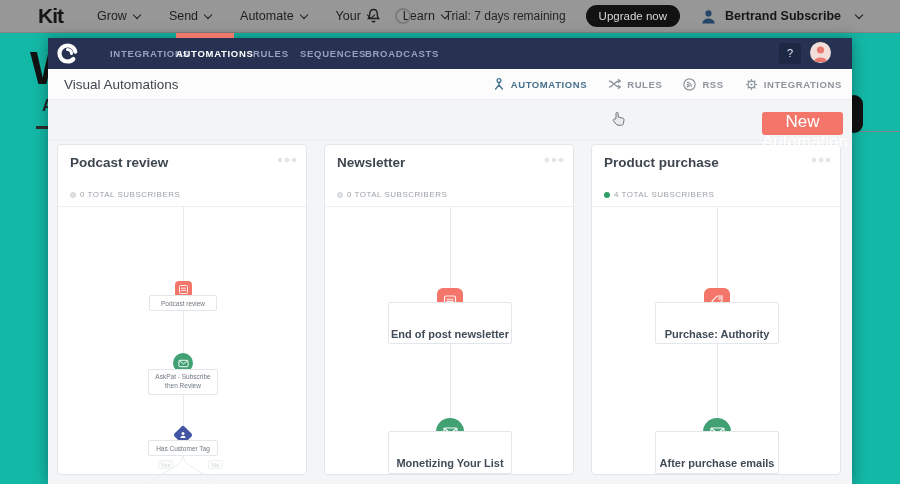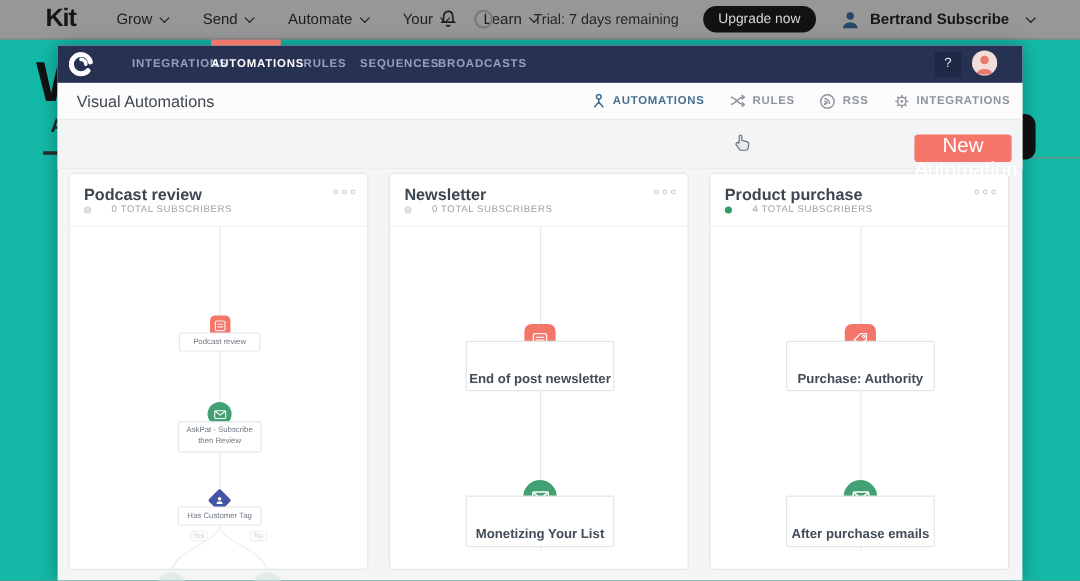--- a/index.html
+++ b/index.html
@@ -54,21 +54,21 @@
                     color:#fff; font-size:17px; border:none; border-radius:3px; cursor:pointer; }
   .cursor-hand { position:absolute; left:563px; top:11px; }
 
   .cards { flex:1; display:flex; gap:17px; margin:3px 9px 9px 9px; }
   .card { width:250px; background:#ffffff; border:1px solid #e3e6e9; border-radius:4px;
           display:flex; flex-direction:column;justify-content:space-between; }
   .card-head { position:relative; padding:10px 12px 7px 12px; border-bottom:1px solid #edeff2; flex:0 0 44px; }
   .card-title { font-size:13.5px; font-weight:600; color:#3e4751; }
   .dots { position:absolute; top:13px; right:10px; display:flex; gap:3px; cursor:pointer; }
   .dot-o { width:4px; height:4px; border-radius:50%; border:1px solid #ccd1d6; }
-  .subs-row { display:flex; align-items:center; gap:17px; margin-top:0; }
+  .subs-row { display:flex; align-items:center; gap:4px; margin-top:20px; }
   .subs-dot { width:6px; height:6px; border-radius:50%; }
   .subs-dot.gray { background:#e0e3e6; border:1px solid #d0d5d9; }
   .subs-dot.green { background:#2f9e68; }
   .subs-label { font-size:8px; letter-spacing:.5px; color:#9ba2a9; }
   .flow { position:relative; flex:1; }
   .vline { position:absolute; width:1px; background:#e7eaed; left:125px; }
   .node-box { position:absolute; background:#fff; border:1px solid #e3e7ea; border-radius:2px; text-align:center;
               color:#6e7780; cursor:pointer; }
   .node-box.big { width:124px; left:63px; font-size:11px; font-weight:600; color:#414c58; }
   .icon-sq { position:absolute; background:#f4756a; display:flex; align-items:center; justify-content:center; cursor:pointer; }

